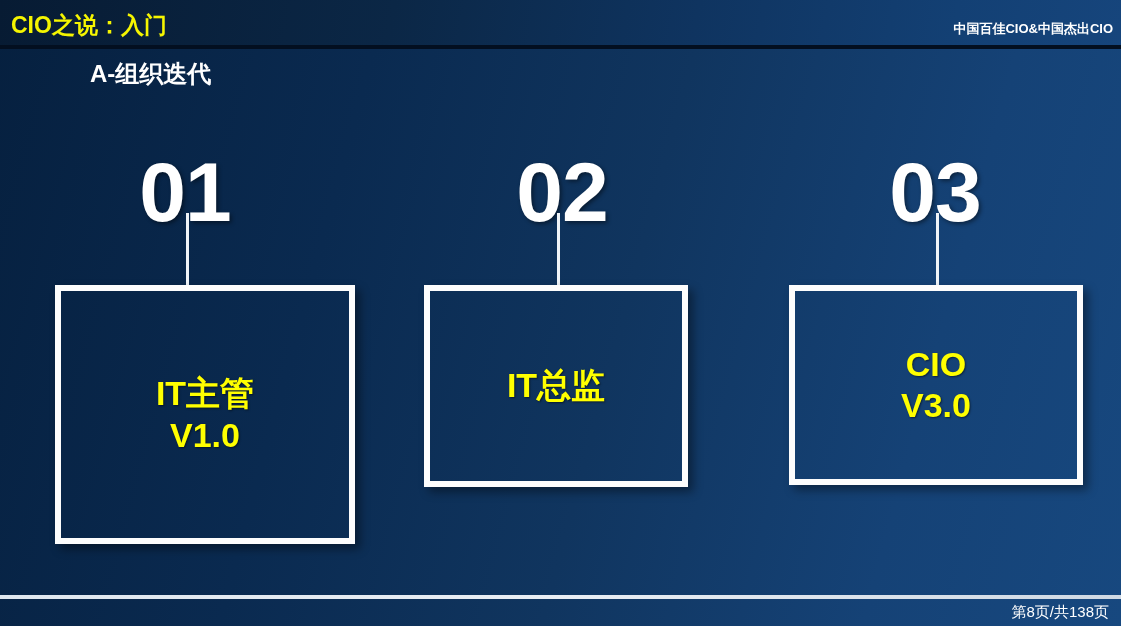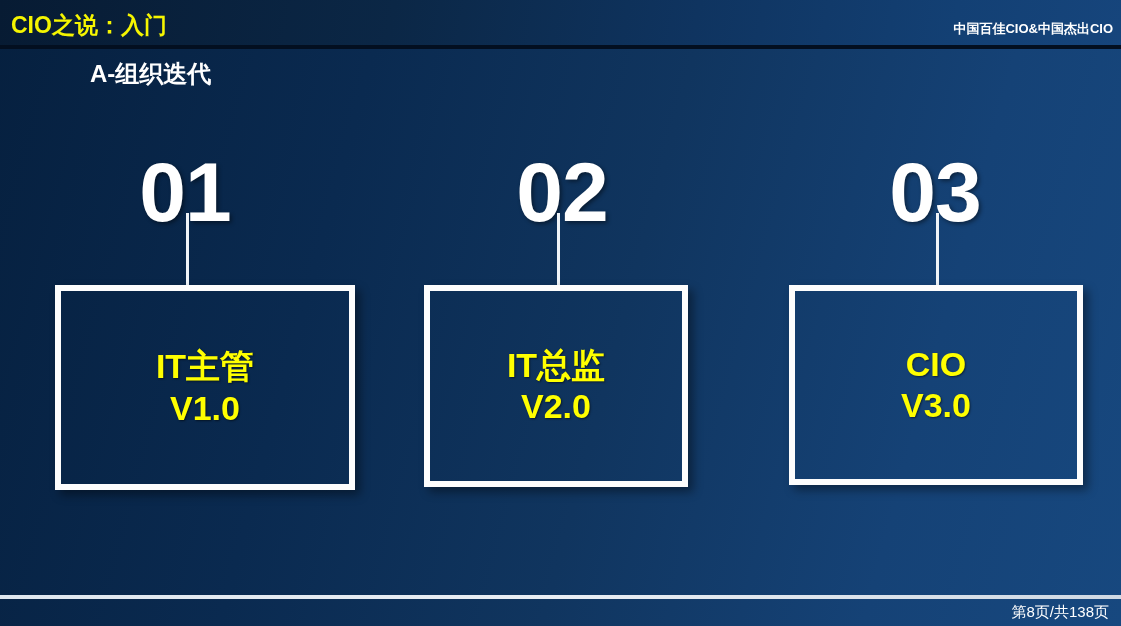--- a/index.html
+++ b/index.html
@@ -125,21 +125,21 @@
     font-size: 34px;
     line-height: 1.22;
     text-align: center;
     white-space: nowrap;
     text-shadow: 1px 1px 2px rgba(0,0,0,0.5);
   }
 
   
   .step-1 .step-num      { left: 85px; }
   .step-1 .step-connector{ left: 186px; }
-  .step-1 .step-box      { left: 55px;  width: 300px; height: 205px; }
+  .step-1 .step-box      { left: 55px;  width: 300px; height: 259px; }
 
   .step-2 .step-num      { left: 462px; }
   .step-2 .step-connector{ left: 557px; }
   .step-2 .step-box      { left: 424px; width: 264px; height: 202px; }
 
   .step-3 .step-num      { left: 835px; }
   .step-3 .step-connector{ left: 936px; }
   .step-3 .step-box      { left: 789px; width: 294px; height: 200px; }
 
   
@@ -208,21 +208,20 @@
         <div class="box-line">IT主管</div>
         <div class="box-line">V1.0</div>
       </div>
     </div>
 
     <div class="step step-2">
       <div class="step-num">02</div>
       <div class="step-connector"></div>
       <div class="step-box">
         <div class="box-line">IT总监</div>
-        <div class="box-line">V2.0</div>
       </div>
     </div>
 
     <div class="step step-3">
       <div class="step-num">03</div>
       <div class="step-connector"></div>
       <div class="step-box">
         <div class="box-line">CIO</div>
         <div class="box-line">V3.0</div>
       </div>

